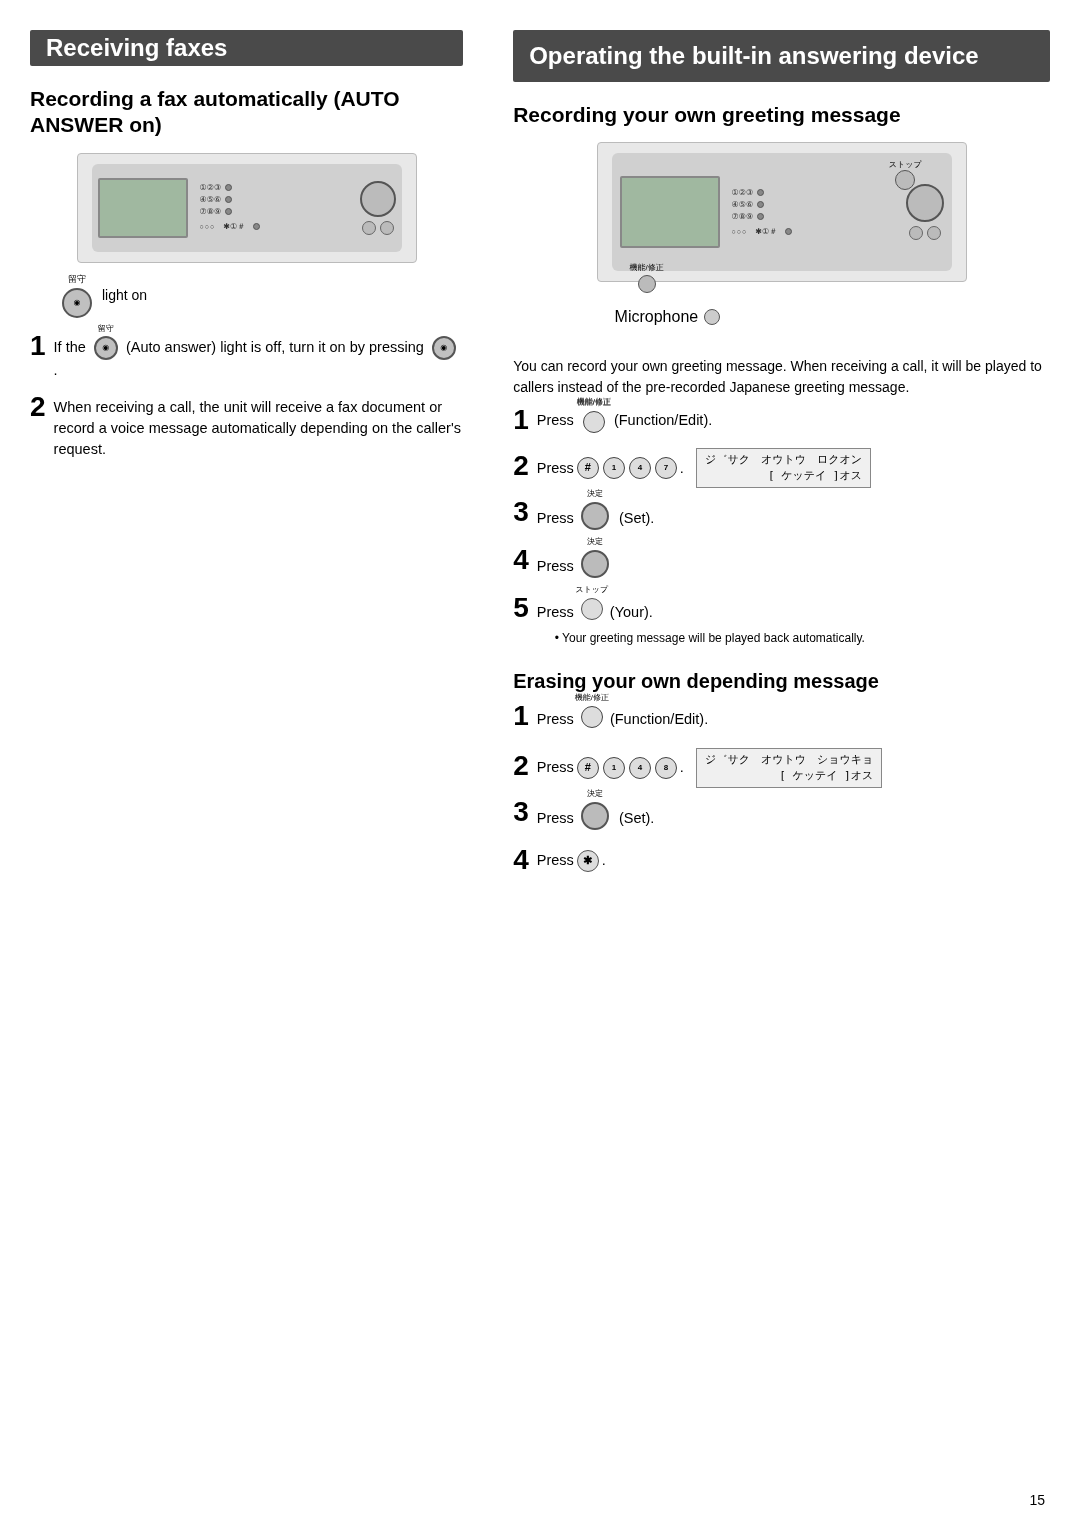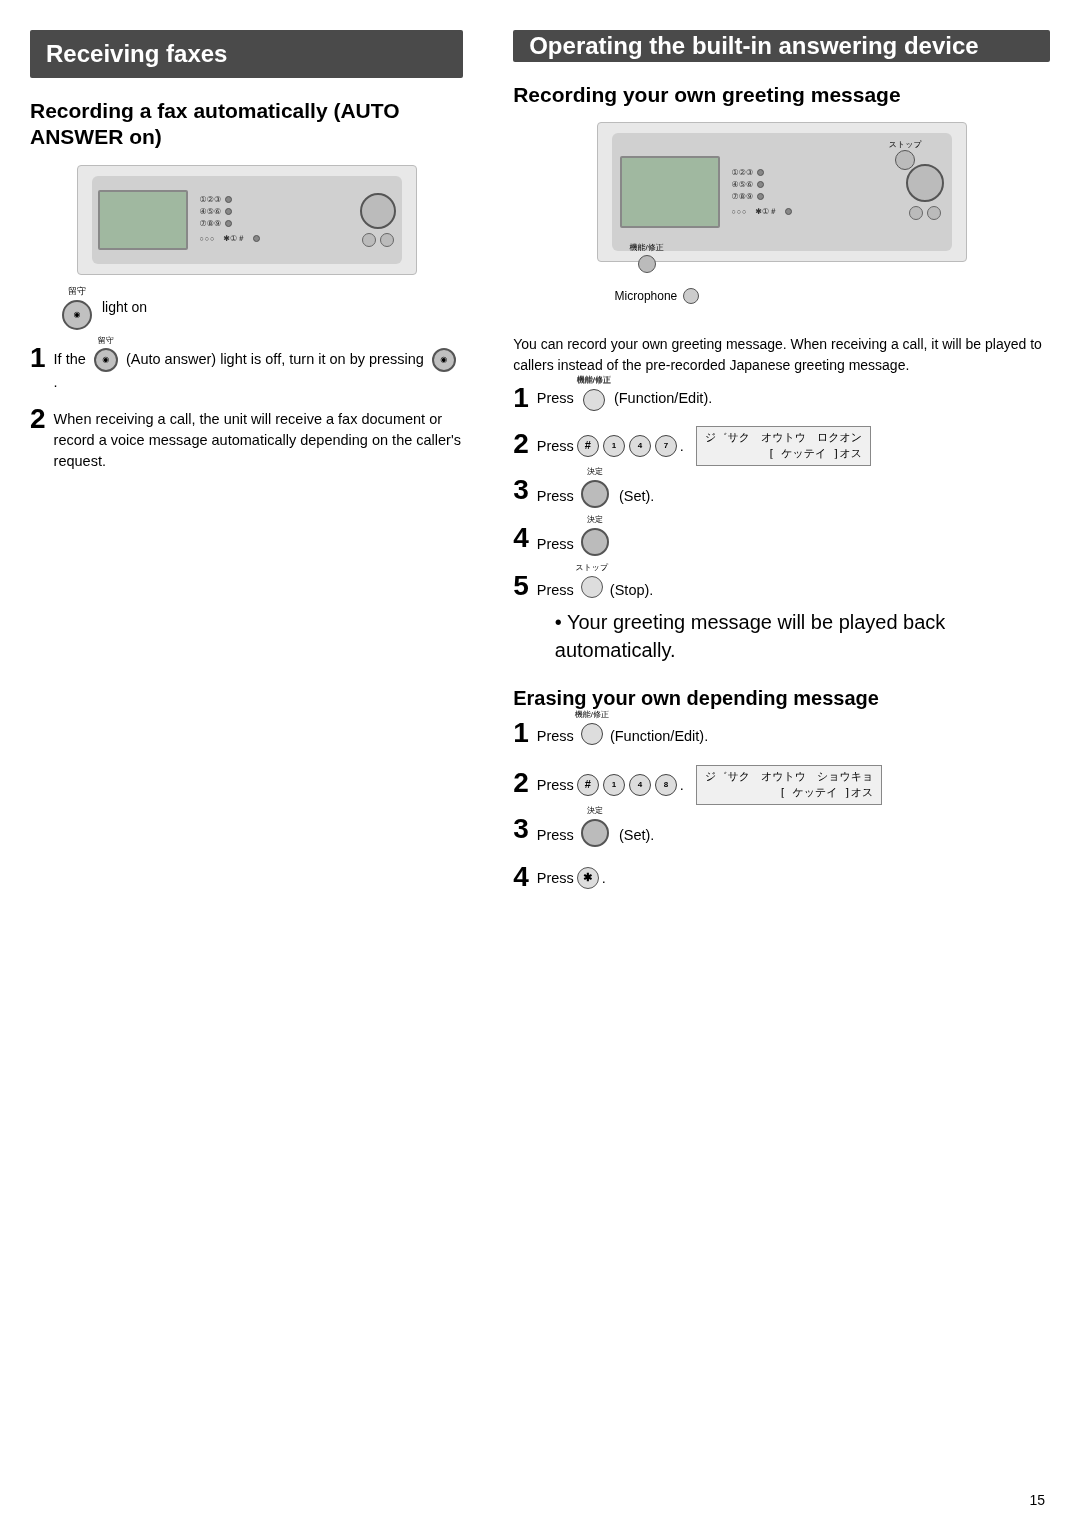--- a/index.html
+++ b/index.html
@@ -27,30 +27,30 @@
     .right-col {
       width: 590px;
       padding-left: 20px;
       border-left: none;
     }
     .section-header {
       background: #4a4a4a;
       color: #fff;
       font-size: 24px;
       font-weight: bold;
-      padding: 10px 16px;
+      padding: 4px 16px;
       margin-bottom: 20px;
       border-radius: 2px;
     }
     .section-header-right {
       background: #4a4a4a;
       color: #fff;
       font-size: 24px;
       font-weight: bold;
-      padding: 2px 16px;
+      padding: 12px 16px;
       margin-bottom: 20px;
       border-radius: 2px;
     }
     .sub-header {
       font-size: 21px;
       font-weight: bold;
       margin-bottom: 14px;
       line-height: 1.25;
     }
     .sub-header-sm {
@@ -207,21 +207,21 @@
       font-size: 11px;
       background: #f0f0f0;
       vertical-align: middle;
       margin-left: 10px;
       white-space: nowrap;
       font-family: monospace;
     }
     .bullet-item {
       margin-left: 18px;
       margin-top: 4px;
-      font-size: 20px;
+      font-size: 12px;
       line-height: 1.4;
     }
     .bullet-item::before {
       content: '• ';
     }
     .page-num {
       position: absolute;
       bottom: 20px;
       right: 35px;
       font-size: 14px;
@@ -388,21 +388,21 @@
 
           <div style="position:absolute;bottom:-22px;left:18px;display:flex;flex-direction:column;align-items:center;">
             <div style="display:flex;flex-direction:column;align-items:center;">
               <span style="font-size:8px;">機能/修正</span>
               <div class="ctrl-btn" style="width:18px;height:18px;border-radius:50%;background:#bbb;border:1.5px solid #555;margin-top:2px;"></div>
             </div>
           </div>
         </div>
       </div>
       <div style="margin-top:26px;margin-left:18px;display:flex;align-items:center;gap:6px;">
-        <span style="font-size:12px;">Microphone</span>
+        <span style="font-size:16px;">Microphone</span>
         <div style="width:16px;height:16px;border-radius:50%;border:1.5px solid #555;background:#ccc;"></div>
       </div>
     </div>
 
     <div class="intro-text">You can record your own greeting message. When receiving a call, it will be played to callers instead of the pre-recorded Japanese greeting message.</div>
 
     <div class="step-block">
       <div class="step-num">1</div>
       <div class="step-content">
         <span>Press</span>
@@ -455,21 +455,21 @@
 
     <div class="step-block">
       <div class="step-num">5</div>
       <div class="step-content">
         <div style="display:flex;align-items:center;gap:3px;flex-wrap:wrap;">
           <span>Press </span>
           <span class="step-icon-wrapper" style="display:inline-block;position:relative;margin:0 4px;">
             <span style="font-size:8px;position:absolute;top:-14px;left:50%;transform:translateX(-50%);white-space:nowrap;">ストップ</span>
             <span style="display:inline-flex;align-items:center;justify-content:center;width:22px;height:22px;border-radius:50%;border:1.5px solid #555;background:#ddd;font-size:8px;"></span>
           </span>
-          <span>(Stop).</span>
+          <span>(Your).</span>
         </div>
         <div class="bullet-item">Your greeting message will be played back automatically.</div>
       </div>
     </div>
 
     <div class="section-divider"></div>
     <div class="sub-header-sm">Erasing your own depending message</div>
 
     <div class="step-block">
       <div class="step-num">1</div>

